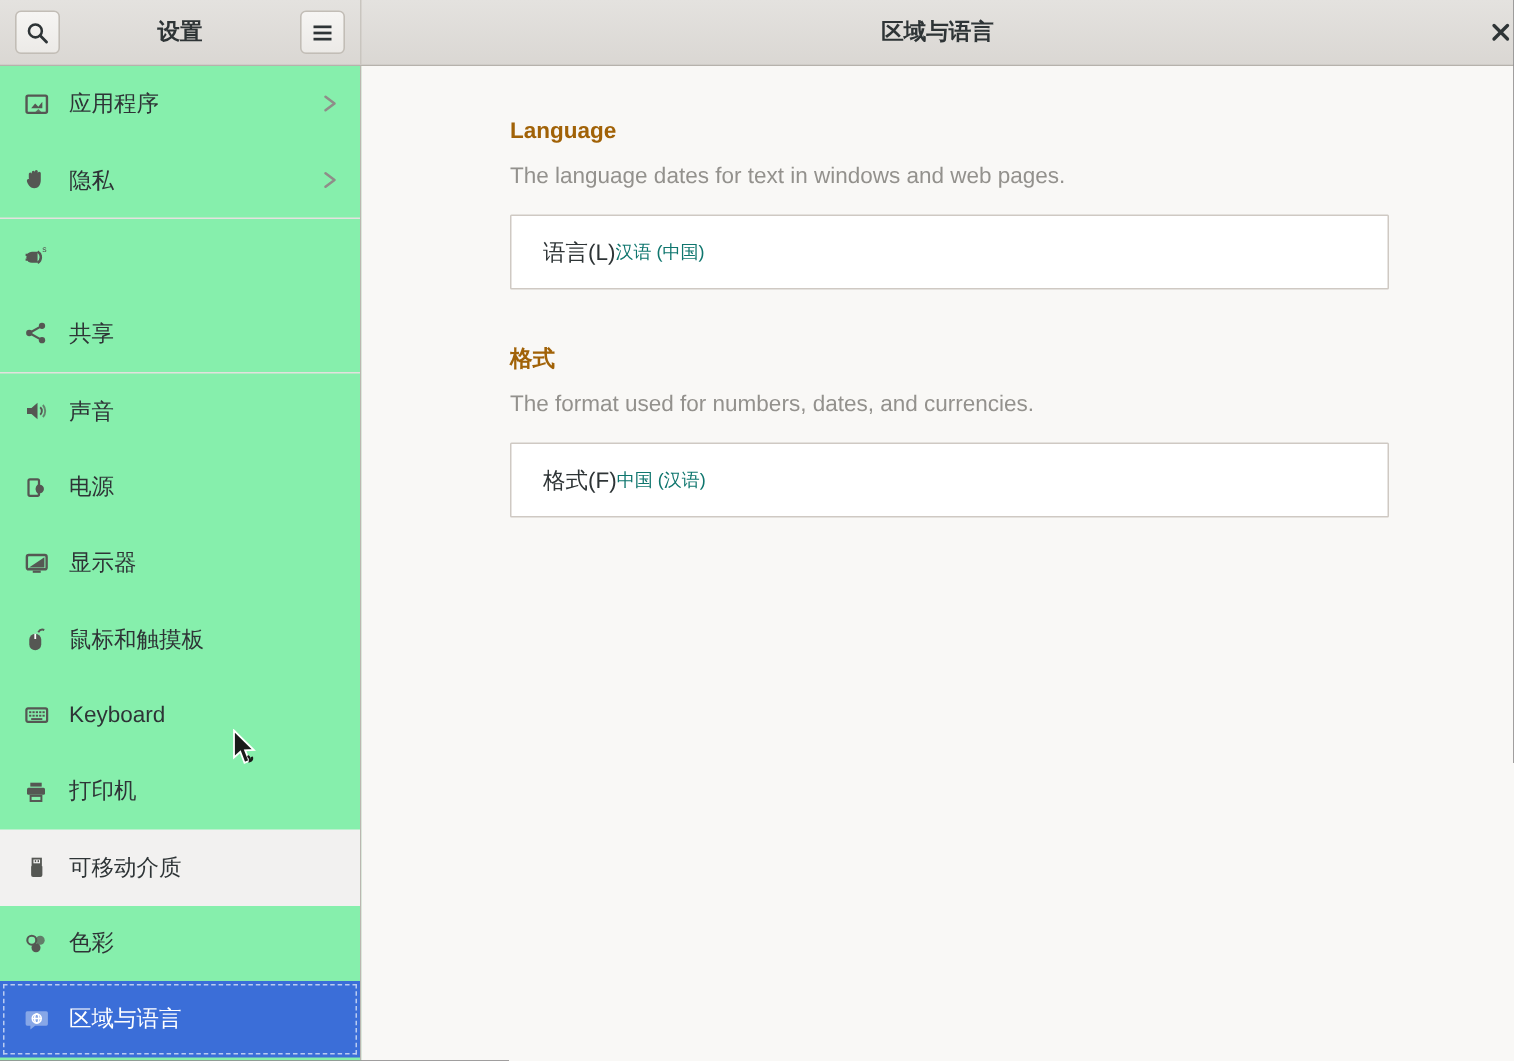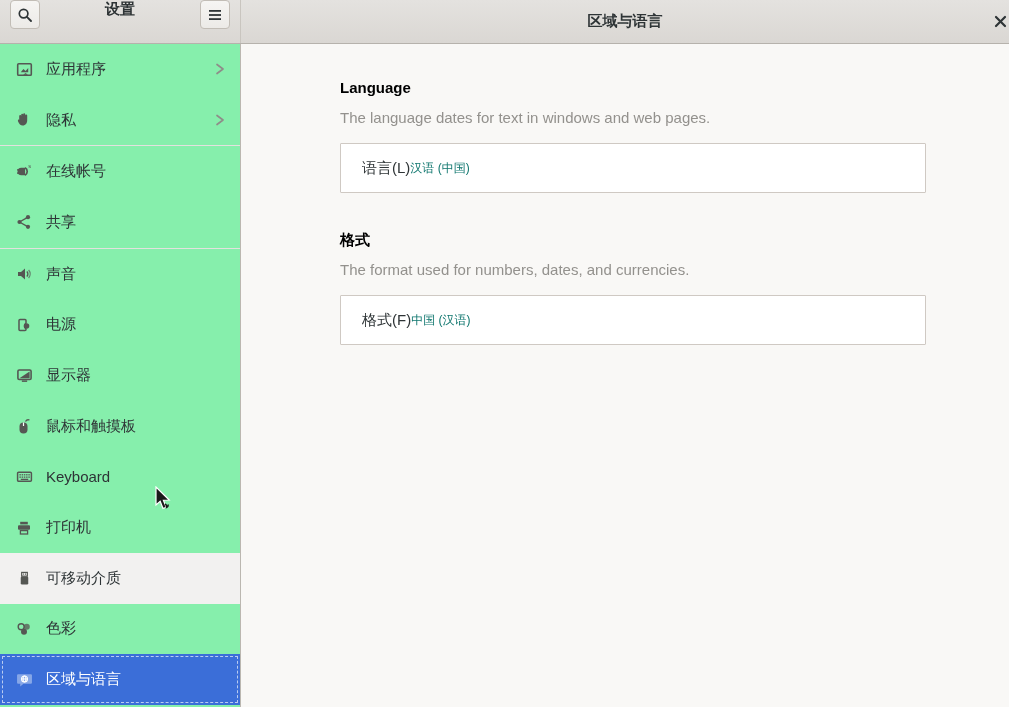--- a/index.html
+++ b/index.html
@@ -11,21 +11,21 @@
   }
   
   .headerbar{
     position:absolute;top:0;left:0;right:0;height:43px;
     background:linear-gradient(to bottom,#e4e2df,#dad7d3);
     border-bottom:1px solid #b6b2ac;
     display:flex;
   }
   .hb-left{
     position:relative;width:241px;flex:0 0 241px;height:100%;
-    display:flex;align-items:flex-start;justify-content:space-between;
+    display:flex;align-items:center;justify-content:space-between;
     padding:0 10px;box-sizing:border-box;
     border-right:1px solid #c9c5bf;
   }
   .hb-right{position:relative;flex:1;display:flex;align-items:center;justify-content:center;}
   .hb-title{font-size:15px;font-weight:700;color:#2e3436;white-space:nowrap;}
   .hb-btn{
     width:30px;height:29px;border:1px solid #c2bdb6;border-radius:4px;
     background:linear-gradient(to bottom,#f6f5f3,#eceae7);
     display:flex;align-items:center;justify-content:center;
     box-sizing:border-box;cursor:pointer;
@@ -53,21 +53,21 @@
   .side-row.selected .lbl{color:#ffffff;}
   .side-row.selected .icon{color:#c7d7f4;}
   .side-row.selected .focus-ring{
     position:absolute;left:2px;right:2px;top:2px;bottom:2px;
     border:1px dashed rgba(255,255,255,.65);pointer-events:none;
   }
   .side-sep{height:1px;flex:0 0 1px;background:#e3e1de;margin:0;}
   
   .main{position:absolute;top:44px;left:241px;right:0;bottom:0;background:#f9f8f6;}
   .content{width:586px;margin-left:99px;}
-  .section-title{margin:0;padding-top:36px;font-size:15px;font-weight:700;color:#000000;line-height:16px;}
+  .section-title{margin:0;padding-top:36px;font-size:15px;font-weight:700;color:#a16207;line-height:16px;}
   .section-title.second{padding-top:39px;}
   .section-desc{margin:0;padding-top:14px;font-size:15px;color:#93918d;line-height:16px;}
   .card{
     margin-top:17px;height:50px;box-sizing:border-box;
     background:#ffffff;border:1px solid #cfc9c3;border-radius:1px;
     display:flex;align-items:center;justify-content:flex-start;
     padding:0 17px 0 21px;cursor:pointer;
   }
   .card .row-label{font-size:15px;color:#2e3436;}
   .card .row-value{font-size:12px;color:#0f766e;}
@@ -141,21 +141,20 @@
     <div class="side-row">
       <span class="icon">
         <svg width="17" height="17" viewBox="0 0 16 16">
             <path d="M8.5 4.5 a4 4 0 0 1 0 7" fill="none" stroke="currentColor" stroke-width="1.6"></path>
             <path d="M8.5 4.5 L5 4.5 a3.5 3.5 0 0 0 0 7 l3.5 0 Z" fill="currentColor"></path>
             <line x1="1" y1="6.5" x2="4" y2="6.5" stroke="currentColor" stroke-width="1.4"></line>
             <line x1="1" y1="9.5" x2="4" y2="9.5" stroke="currentColor" stroke-width="1.4"></line>
             <text x="11.5" y="5" font-size="5.5" fill="currentColor" font-family="sans-serif">s</text>
           </svg>
       </span>
-      <span class="lbl">在线帐号</span>
     </div>
 
     <div class="side-row">
       <span class="icon">
         <svg width="16" height="16" viewBox="0 0 16 16">
             <circle cx="12" cy="3.2" r="2.1" fill="currentColor"></circle>
             <circle cx="3.5" cy="8" r="2.1" fill="currentColor"></circle>
             <circle cx="12" cy="12.8" r="2.1" fill="currentColor"></circle>
             <line x1="3.5" y1="8" x2="12" y2="3.2" stroke="currentColor" stroke-width="1.4"></line>
             <line x1="3.5" y1="8" x2="12" y2="12.8" stroke="currentColor" stroke-width="1.4"></line>

